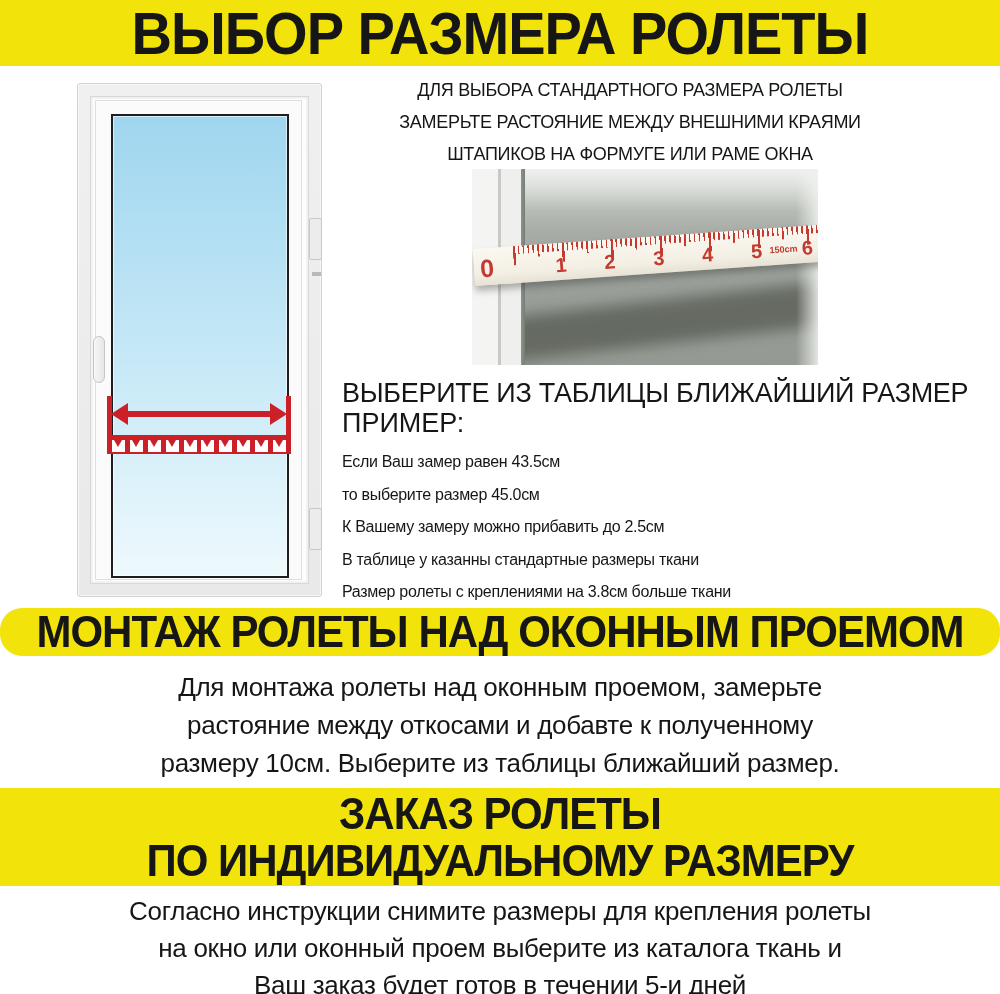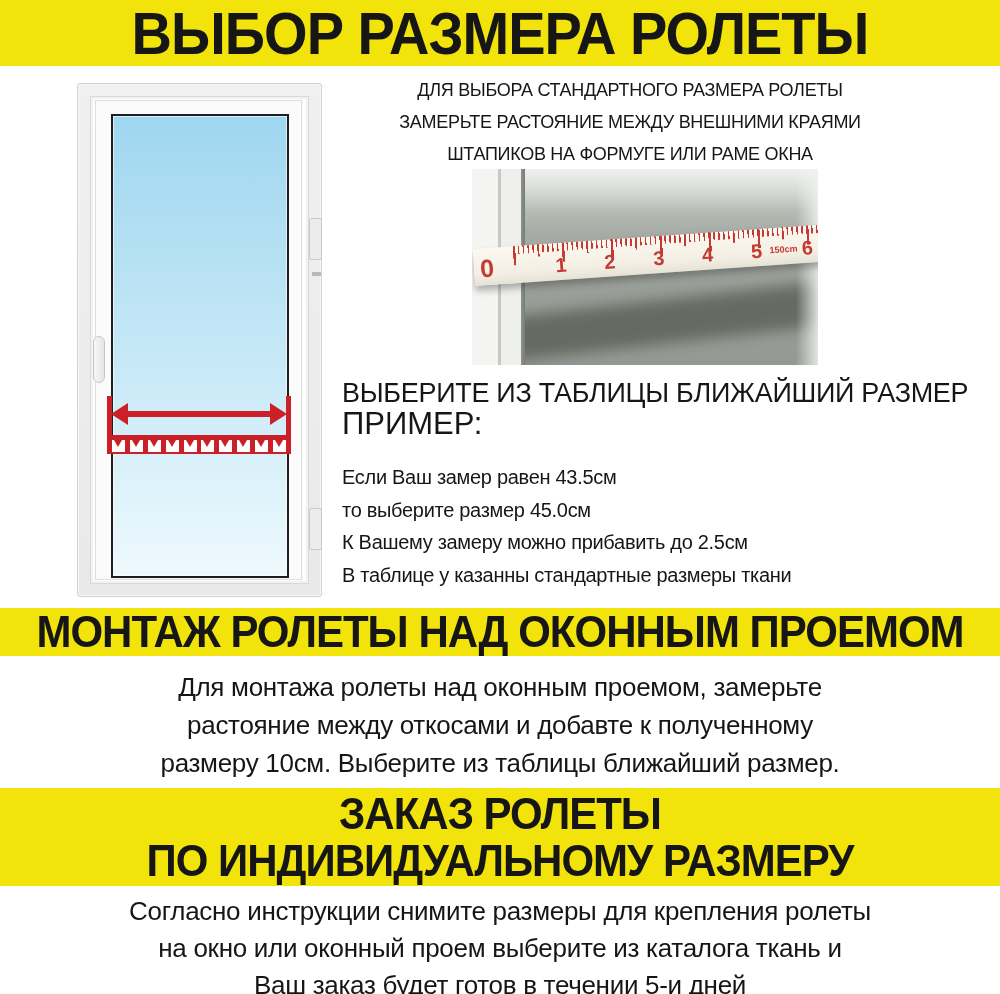--- a/index.html
+++ b/index.html
@@ -3,32 +3,32 @@
 <meta charset="utf-8">
 <style>
   * { margin:0; padding:0; box-sizing:border-box; }
   body { background:#fff; font-family:"Liberation Sans", sans-serif; color:#161616; }
   .page { position:relative; width:1000px; height:994px; margin:0 auto; background:#fff; overflow:hidden; }
 
   
   .banner { position:absolute; left:0; width:1000px; display:flex; flex-direction:column;
             align-items:center; justify-content:center; text-align:center; }
   .banner1 { top:0; height:66px; }
-  .banner2 { top:608px; height:48px; }
+  .banner2 { top:608px; height:48px;border-radius:22px; }
   .banner3 { top:788px; height:98px; }
   .banner h1 { font-size:56px; font-weight:700; letter-spacing:-1px; transform:scaleY(1.05); }
   .banner h2 { font-size:42px; font-weight:700; letter-spacing:-1px; transform:scaleY(1.05); }
   .banner3 .bline { font-size:42px; font-weight:700; letter-spacing:-1px; line-height:47px; transform:scaleY(1.04); }
 
   
   .intro { position:absolute; left:300px; top:74px; width:660px; text-align:center;
            font-size:18px; line-height:32px; letter-spacing:-0.3px; }
   .tbl-heading { position:absolute; left:342px; top:377px; font-size:27px; line-height:33px; letter-spacing:-0.3px; }
-  .example-label { position:absolute; left:342px; top:407px; font-size:31px; line-height:33px; }
-  .example { position:absolute; left:342px; top:461px; font-size:20px; line-height:32.6px; letter-spacing:-0.3px; }
+  .example-label { position:absolute; left:342px; top:407px; font-size:27px; line-height:33px; }
+  .example { position:absolute; left:342px; top:446px; font-size:16px; line-height:32.6px; letter-spacing:-0.3px; }
 
   
   .para { position:absolute; left:0; width:1000px; text-align:center; font-size:26px;
           line-height:38px; letter-spacing:-0.3px; }
   .sec2 { top:668px; }
   .sec3 { top:893px; line-height:37px; }
 
   
   .window { position:absolute; left:77px; top:83px; width:245px; height:514px;
             background:linear-gradient(180deg,#f0f0f0,#e9e9e9); border:1px solid #d2d2d2;
@@ -156,20 +156,21 @@
     </div>
   </div>
 
   <div class="tbl-heading">ВЫБЕРИТЕ ИЗ ТАБЛИЦЫ БЛИЖАЙШИЙ РАЗМЕР</div>
   <div class="example-label">ПРИМЕР:</div>
   <div class="example">
     <div>Если Ваш замер равен 43.5см</div>
     <div>то выберите размер 45.0см</div>
     <div>К Вашему замеру можно прибавить до 2.5см</div>
     <div>В таблице у казанны стандартные размеры ткани</div>
+    <div>Размер ролеты с креплениями на 3.8см больше ткани</div>
   </div>
 
   <section class="banner banner2" style="background:#f2e40a;">
     <h2>МОНТАЖ РОЛЕТЫ НАД ОКОННЫМ ПРОЕМОМ</h2>
   </section>
 
   <div class="para sec2">
     <div>Для монтажа ролеты над оконным проемом, замерьте</div>
     <div>растояние между откосами и добавте к полученному</div>
     <div>размеру 10см. Выберите из таблицы ближайший размер.</div>

